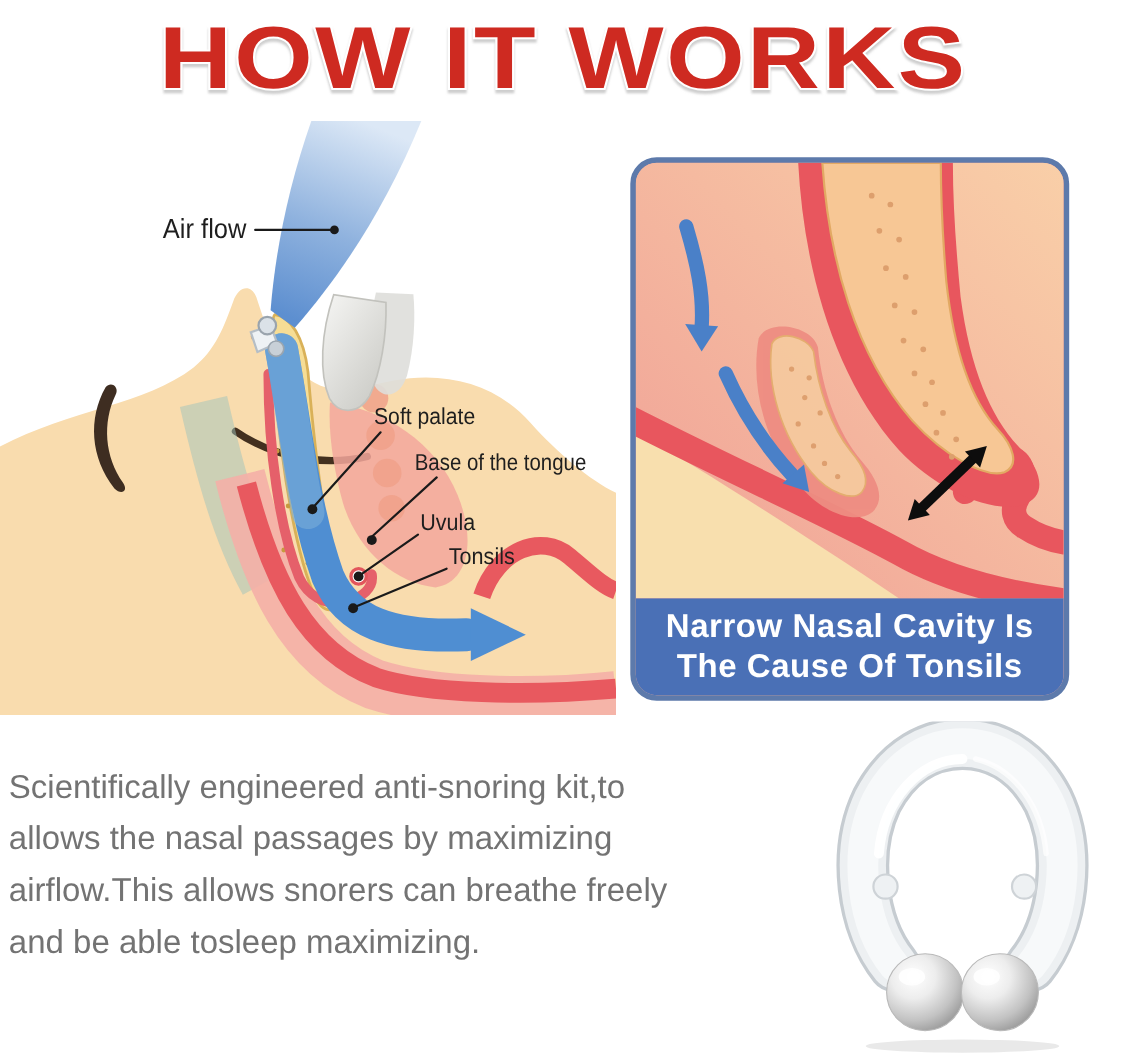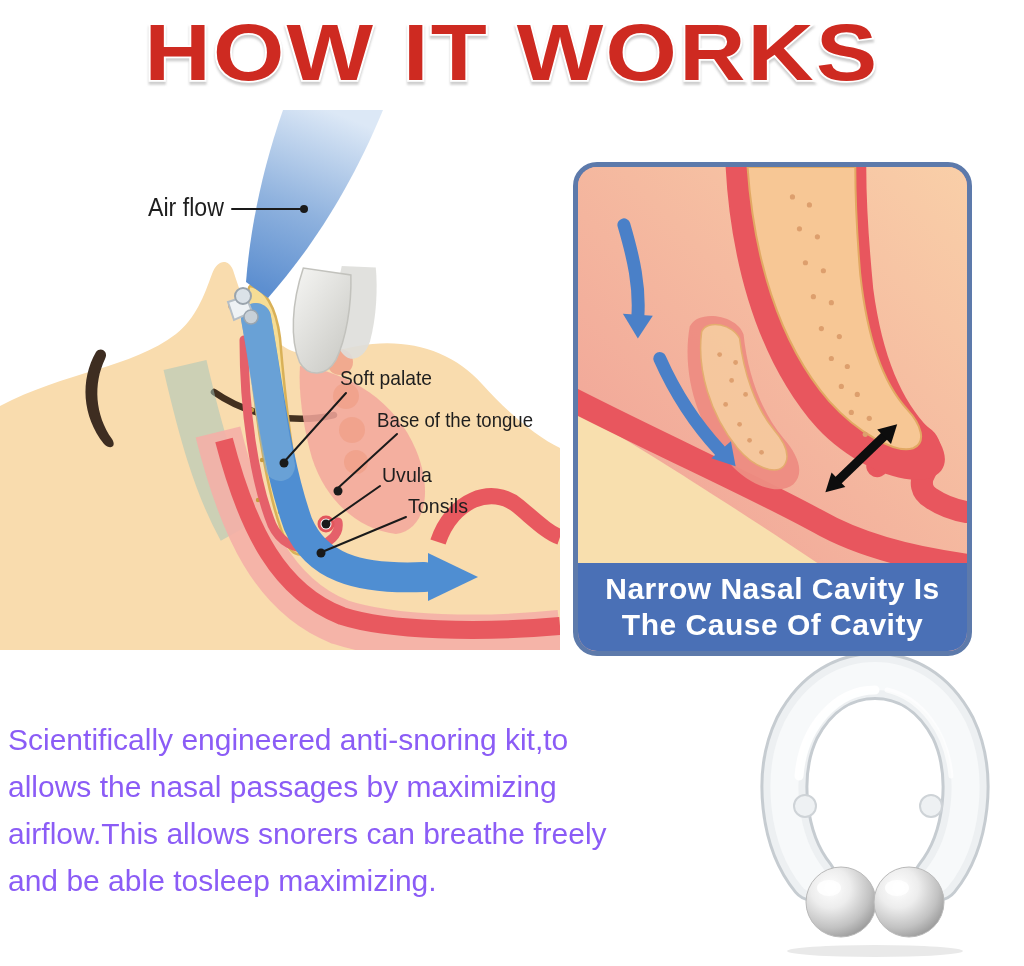--- a/index.html
+++ b/index.html
@@ -5,27 +5,27 @@
   html,body{margin:0;padding:0;background:#ffffff;}
   .page{position:relative;width:995px;height:966px;background:#ffffff;overflow:hidden;
         font-family:"Liberation Sans",sans-serif;}
   .title-svg{position:absolute;left:0;top:0;}
   .title-text{font-family:"Liberation Sans",sans-serif;font-weight:bold;
               paint-order:stroke;stroke:#ffffff;stroke-width:3.5px;
               filter:drop-shadow(0 3px 1px rgba(165,165,165,.55));}
   .left-diagram{position:absolute;left:0;top:110px;width:560px;height:540px;}
   .right-panel{position:absolute;left:573px;top:143px;width:399px;height:494px;
                box-sizing:border-box;border:5px solid #5d7aab;border-radius:24px;
-               overflow:hidden;background:#f4ad9f;display:flex;flex-direction:column;margin-top:19px;}
+               overflow:hidden;background:#f4ad9f;display:flex;flex-direction:column;}
   .panel-illustration{display:block;flex:0 0 auto;}
   .caption-band{flex:1 1 auto;background:#4a70b6;color:#ffffff;display:flex;
                 flex-direction:column;align-items:center;justify-content:center;
                 font-weight:bold;font-size:30px;line-height:36px;letter-spacing:.5px;}
-  .paragraph{position:absolute;left:8px;top:692px;width:700px;color:#8b5cf6;
-             font-size:30px;line-height:47px;margin-top:24px;}
+  .paragraph{position:absolute;left:8px;top:692px;width:700px;color:#737373;
+             font-size:30px;line-height:47px;}
   .product{position:absolute;left:735px;top:656px;width:285px;height:305px;}
   .diagram-label{font-family:"Liberation Sans",sans-serif;fill:#1e1e1e;}
 </style>
 </head>
 <body>
 
 <div class="page">
 
   <svg class="title-svg" width="1024" height="100">
     <text x="512" y="80" text-anchor="middle" font-size="80" letter-spacing="2" textLength="735" lengthAdjust="spacingAndGlyphs" fill="#ce2a21" class="title-text">HOW IT WORKS</text>
@@ -215,21 +215,21 @@
 
       <g>
         <line x1="259" y1="316" x2="309" y2="268" stroke="#0d0d0d" stroke-width="9"></line>
         <polygon points="320,258 313.8,277.7 300,263.1" fill="#0d0d0d"></polygon>
         <polygon points="248,326 268,320.9 254.2,306.3" fill="#0d0d0d"></polygon>
       </g>
     </svg>
 
     <div class="caption-band">
       <div>Narrow Nasal Cavity Is</div>
-      <div>The Cause Of Cavity</div>
+      <div>The Cause Of Tonsils</div>
     </div>
   </div>
 
   <div class="paragraph">
     <div>Scientifically engineered anti-snoring kit,to</div>
     <div>allows the nasal passages by maximizing</div>
     <div>airflow.This allows snorers can breathe freely</div>
     <div>and be able tosleep maximizing.</div>
   </div>
 

